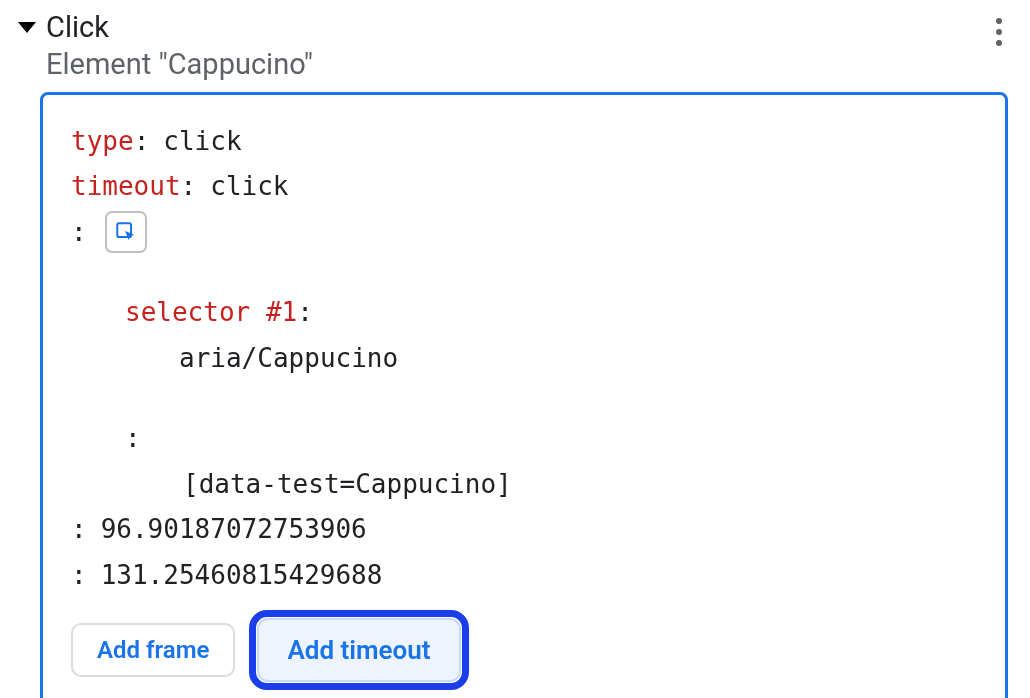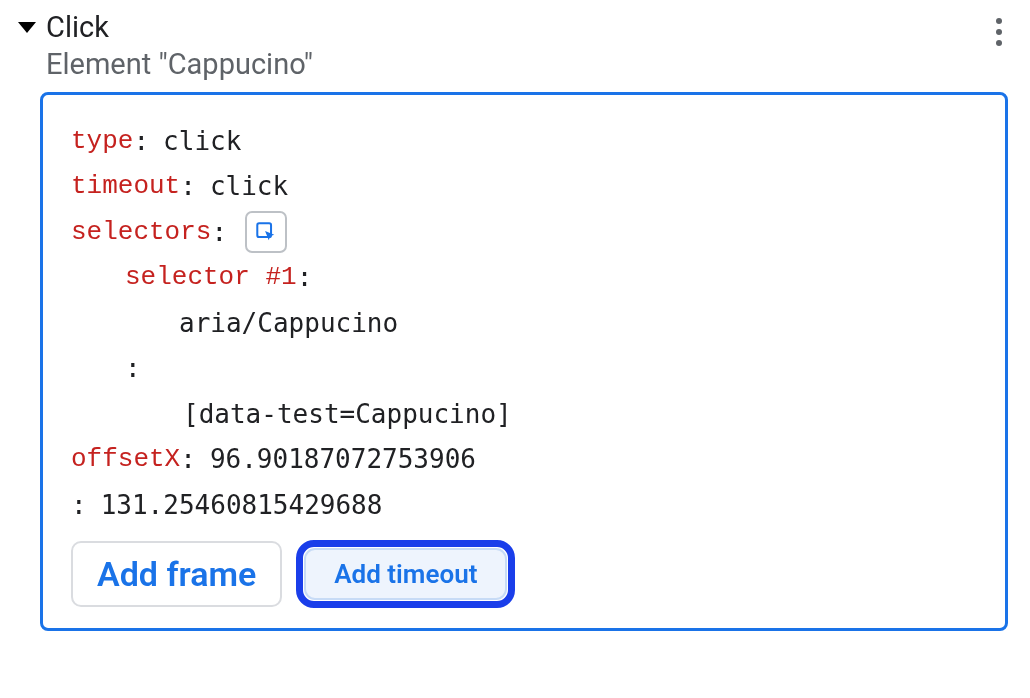--- a/index.html
+++ b/index.html
@@ -74,21 +74,20 @@
       font-size: 26px;
       line-height: 1.75;
     }
     .kv-row {
       display: flex;
       align-items: center;
       gap: 0;
     }
     .key {
       color: #c5221f;
-      font-family: Liberation Mono, monospace;
     }
     .colon {
       color: #202124;
     }
     .value {
       color: #202124;
       margin-left: 14px;
     }
     .inline-select-icon {
       display: inline-flex;
@@ -97,65 +96,66 @@
       width: 42px;
       height: 42px;
       border: 2px solid #bdc1c6;
       border-radius: 7px;
       margin-left: 18px;
       cursor: pointer;
       background: #fff;
     }
     .indent-1 {
       padding-left: 54px;
+      margin-top: 35px;
     }
     .indent-2 {
       padding-left: 108px;
     }
     .button-row {
       display: flex;
       gap: 14px;
       margin-top: 12px;
       align-items: center;
     }
     .btn {
       display: inline-flex;
       align-items: center;
       justify-content: center;
       padding: 10px 24px;
       border: 2px solid #dadce0;
       border-radius: 10px;
       font-family: -apple-system, BlinkMacSystemFont, "Segoe UI", Roboto, sans-serif;
-      font-size: 34px;
+      font-size: 24px;
       font-weight: 600;
       color: #1a73e8;
       background: #fff;
       cursor: pointer;
-      height: 66px;
+      height: 54px;
     }
     .btn-highlight-wrap {
       border: 7px solid #1a3eea;
       border-radius: 18px;
       padding: 0;
       display: inline-flex;
     }
     .btn-highlight {
       display: inline-flex;
       align-items: center;
       justify-content: center;
       padding: 10px 28px;
       border: 2px solid #c7dbf6;
       border-radius: 11px;
       font-family: -apple-system, BlinkMacSystemFont, "Segoe UI", Roboto, sans-serif;
       font-size: 26px;
       font-weight: 600;
       color: #1a73e8;
       background: #eef4fd;
       cursor: pointer;
-      height: 52px;
+      height: 64px;
       margin: 1px;
     }
   </style>
 </head>
 <body>
 
 <div class="step-header">
   <div class="step-header-left">
     <div class="chevron"></div>
     <div class="step-title-block">
@@ -178,21 +178,20 @@
     <span class="value">click</span>
   </div>
 
   <div class="kv-row">
     <span class="key">timeout</span>
       <span class="colon">:</span>
     <span class="value">click</span>
   </div>
 
   <div class="kv-row">
-    <span class="key">selectors</span>
       <span class="colon">:</span>
     <span class="inline-select-icon">
       <svg width="22" height="22" viewBox="0 0 24 24" fill="none">
         <rect x="2.5" y="2.5" width="15" height="15" rx="2" stroke="#1a73e8" stroke-width="2.2" fill="none"></rect>
         <path d="M11 11 L21 15 L16.5 16.5 L15 21 Z" fill="#1a73e8"></path>
       </svg>
     </span>
   </div>
 
   <div class="kv-row indent-1">
@@ -204,21 +203,20 @@
   </div>
 
   <div class="kv-row indent-1">
       <span class="colon">:</span>
   </div>
   <div class="kv-row indent-2">
     <span class="value" style="margin-left:4px">[data-test=Cappucino]</span>
   </div>
 
   <div class="kv-row">
-    <span class="key">offsetX</span>
       <span class="colon">:</span>
     <span class="value">96.90187072753906</span>
   </div>
 
   <div class="kv-row">
       <span class="colon">:</span>
     <span class="value">131.25460815429688</span>
   </div>
 
   <div class="button-row">

